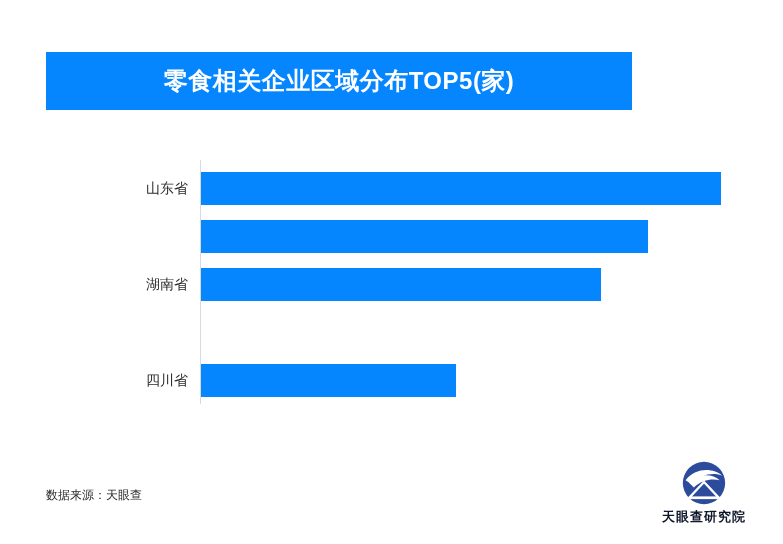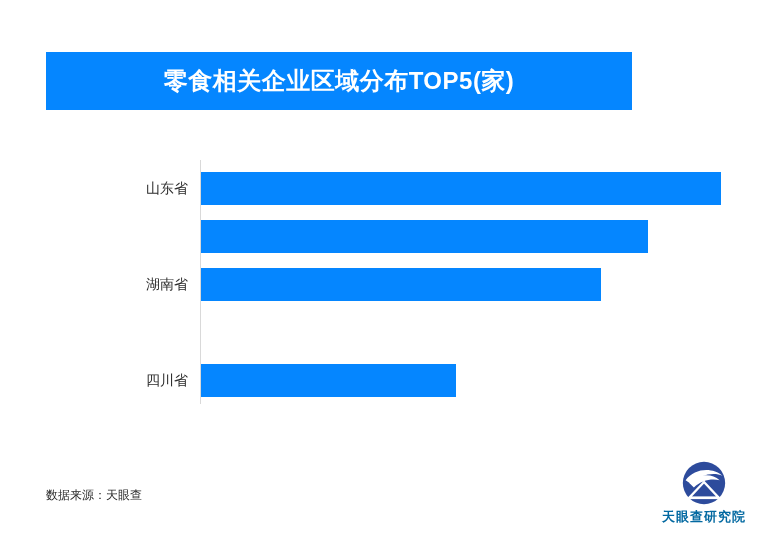--- a/index.html
+++ b/index.html
@@ -126,21 +126,21 @@
   }
   .logo-mark {
     width: 46px;
     height: 46px;
     display: block;
   }
   .logo-text {
     margin-top: 2px;
     font-size: 13px;
     font-weight: bold;
-    color: #0369a1;
+    color: #0f172a;
     letter-spacing: 1px;
     white-space: nowrap;
   }
 </style>
 </head>
 <body>
 
 <div class="canvas">
 
   <div class="title-band">

